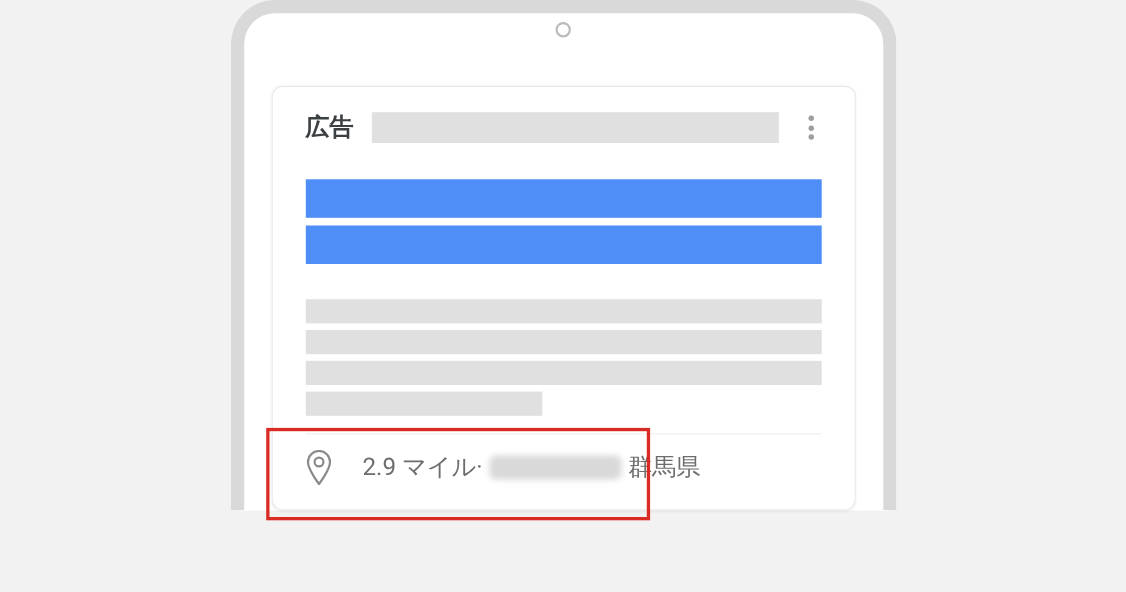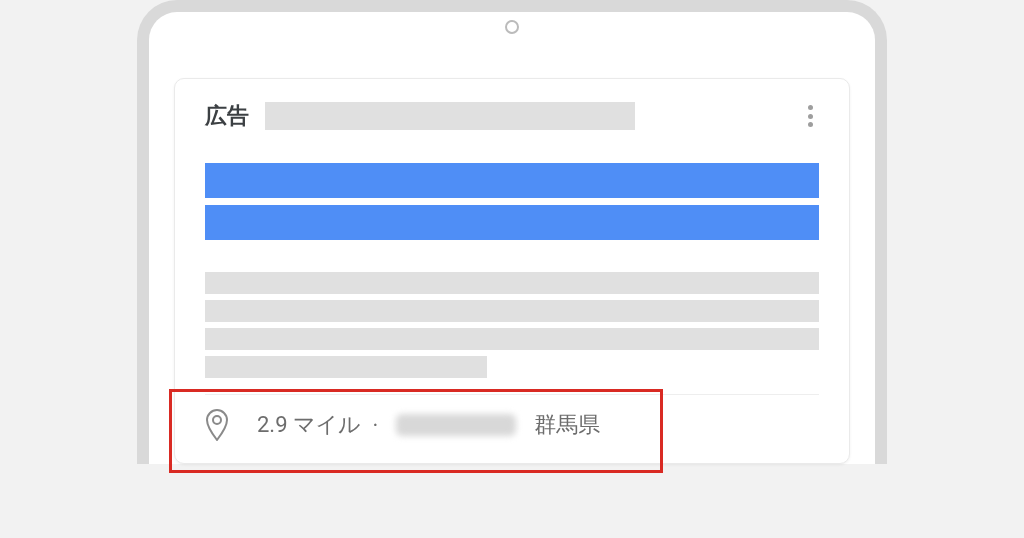--- a/index.html
+++ b/index.html
@@ -11,21 +11,21 @@
       font-family: -apple-system, BlinkMacSystemFont, "Segoe UI", Roboto, sans-serif;
       background: #f2f2f2;
       width: 1024px;
       height: 538px;
       overflow: hidden;
       display: flex;
       justify-content: center;
       align-items: flex-start;
     }
     .device-frame {
-      width: 750px;
+      width: 605px;
       margin-top: 0px;
       background: #ffffff;
       border: 12px solid #d9d9d9;
       border-bottom: none;
       border-top-left-radius: 40px;
       border-top-right-radius: 40px;
       padding: 18px 25px 0 25px;
       position: relative;
     }
     .device-camera {
@@ -105,21 +105,21 @@
       width: 24px;
       height: 32px;
       flex-shrink: 0;
     }
     .location-text {
       margin-left: 28px;
       font-size: 22px;
       color: #6d6d6d;
       display: flex;
       align-items: center;
-      gap: 12px;
+      gap: 0;
     }
     .blur-pill {
       display: inline-block;
       width: 120px;
       height: 22px;
       background: #d8d8d8;
       border-radius: 6px;
       filter: blur(3px);
       margin: 0 6px;
       vertical-align: middle;

